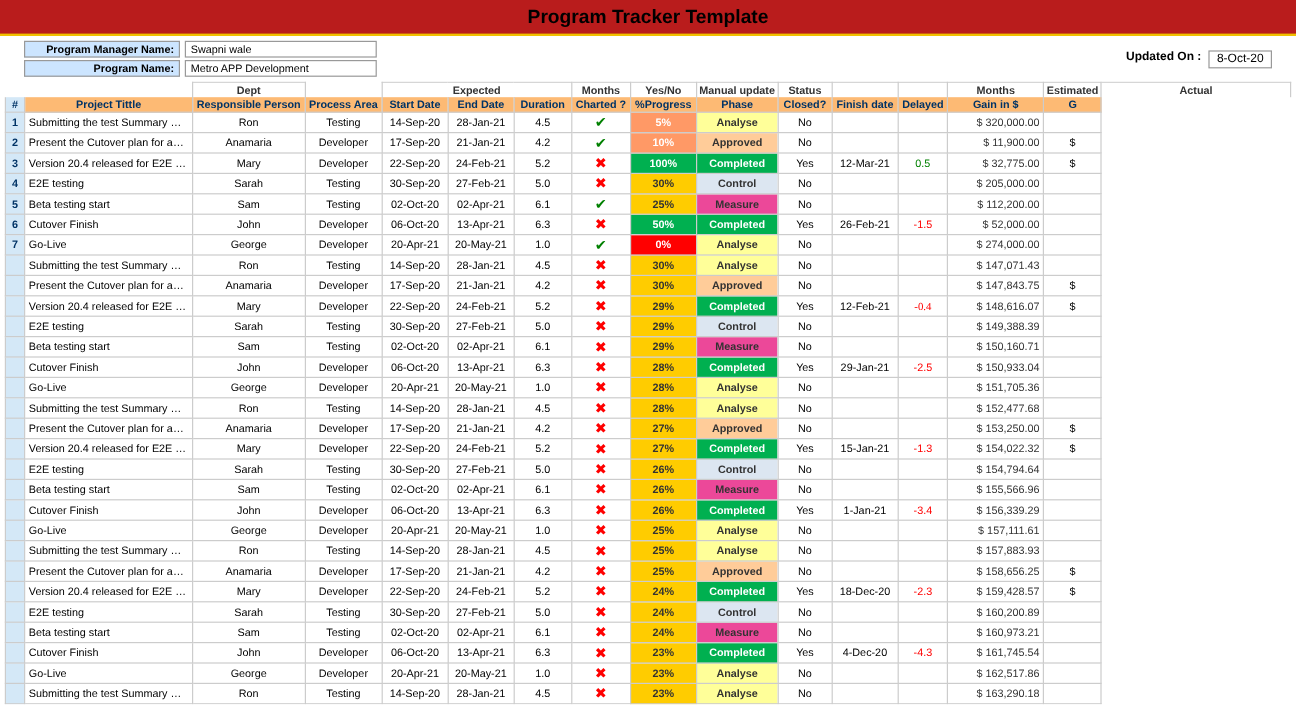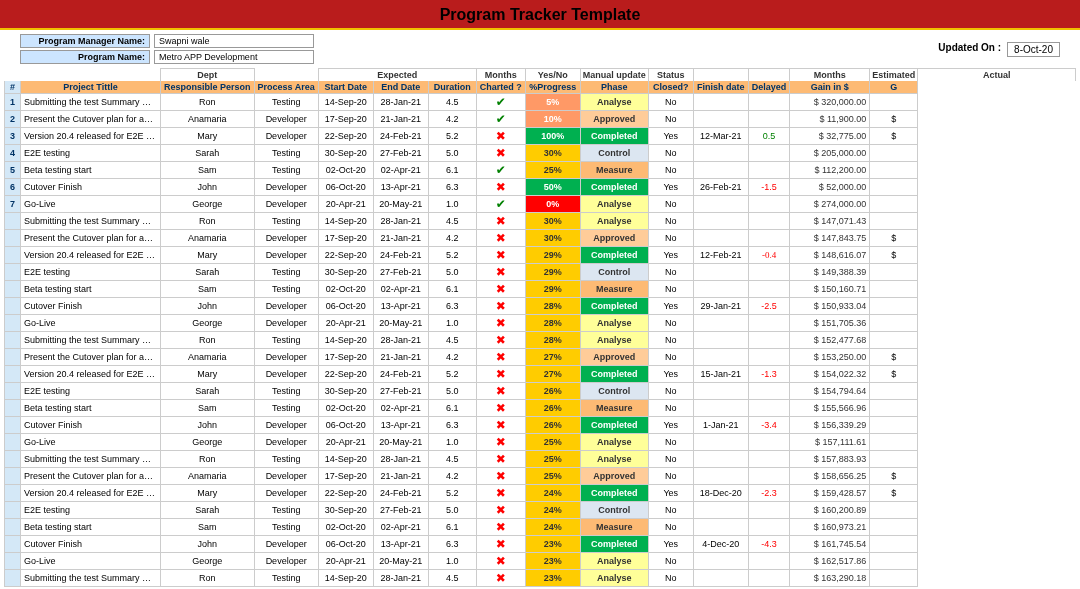--- a/index.html
+++ b/index.html
@@ -113,21 +113,21 @@
     }
     .phase-cell {
       text-align: center;
       font-weight: bold;
       font-size: 9px;
     }
     .phase-analyse { background: #ffff99; color: #333; }
     .phase-approved { background: #ffcc99; color: #333; }
     .phase-completed { background: #00b050; color: #fff; }
     .phase-control { background: #dce6f1; color: #333; }
-    .phase-measure { background: #fdba74; color: #333; }
+    .phase-measure { background: #ec4899; color: #333; }
     .check-green { color: green; font-size: 12px; }
     .cross-red { color: red; font-size: 12px; }
     .dollar { color: #333; }
     .prog-low { background: #ff9966; }
     .prog-zero { background: #ff0000; }
     .prog-med { background: #ffcc00; color: #333; }
     .prog-high { background: #00b050; }
     .prog-100 { background: #00b050; }
   </style>
 </head>

